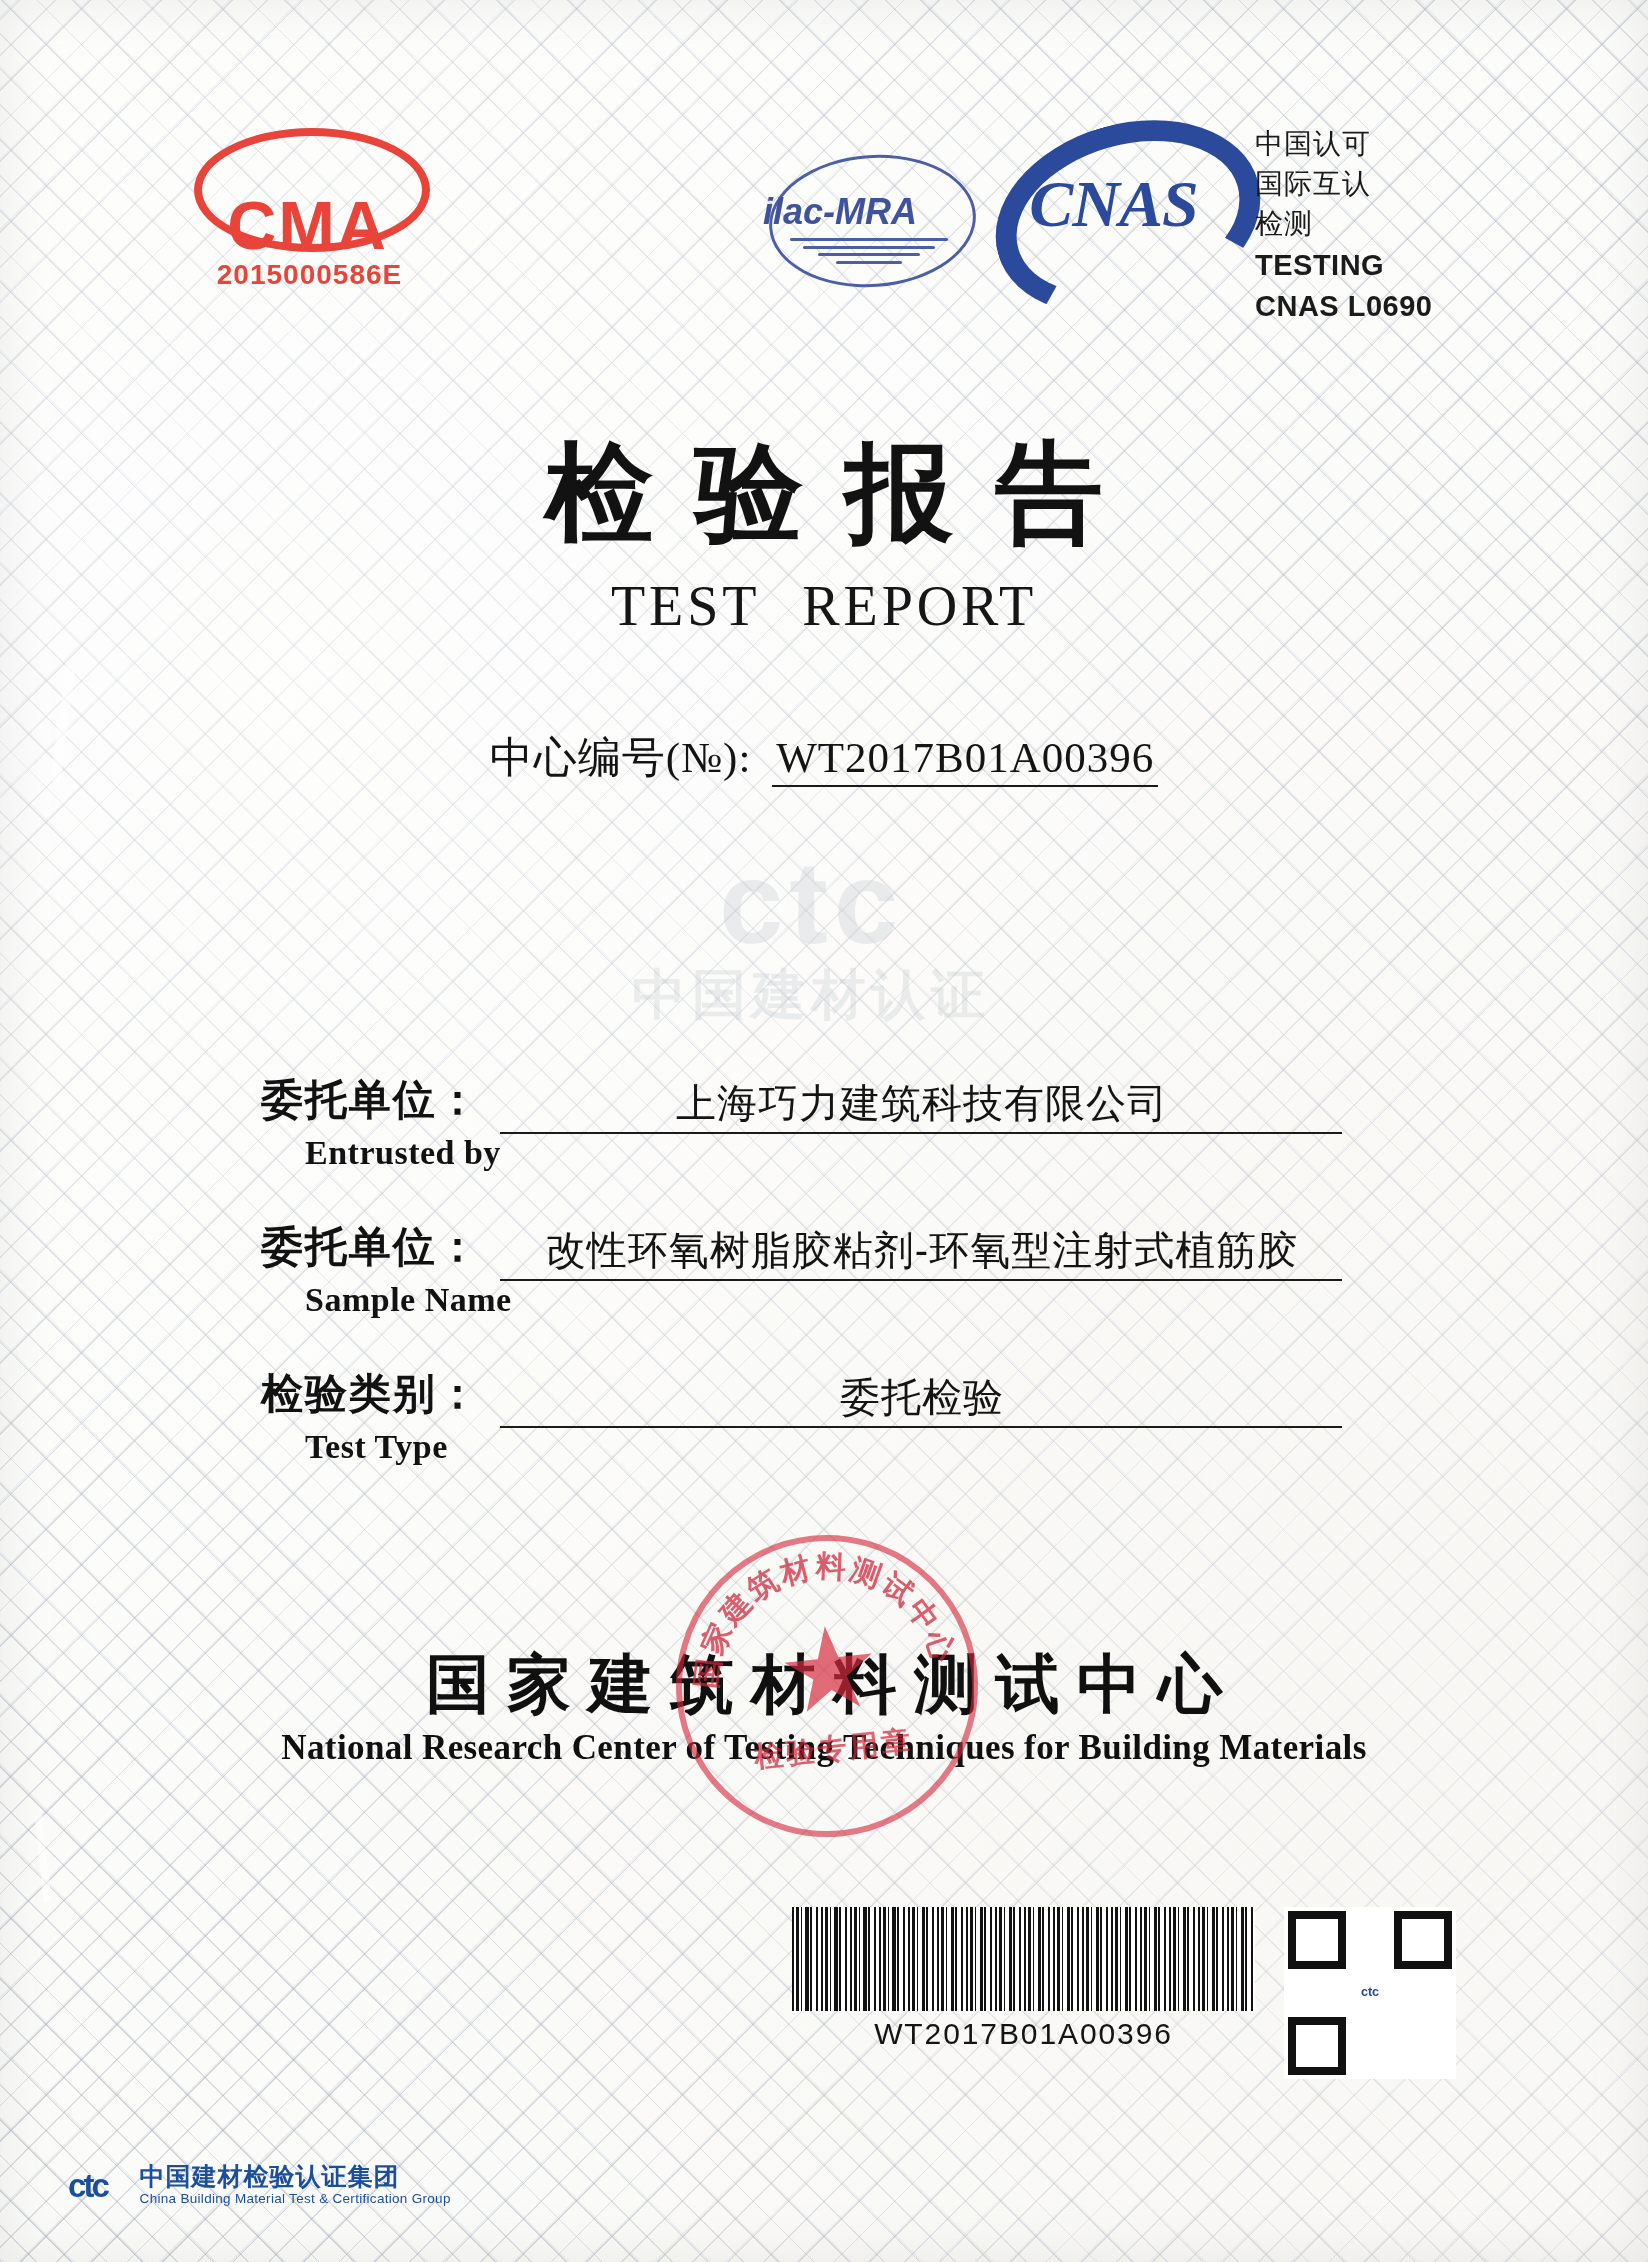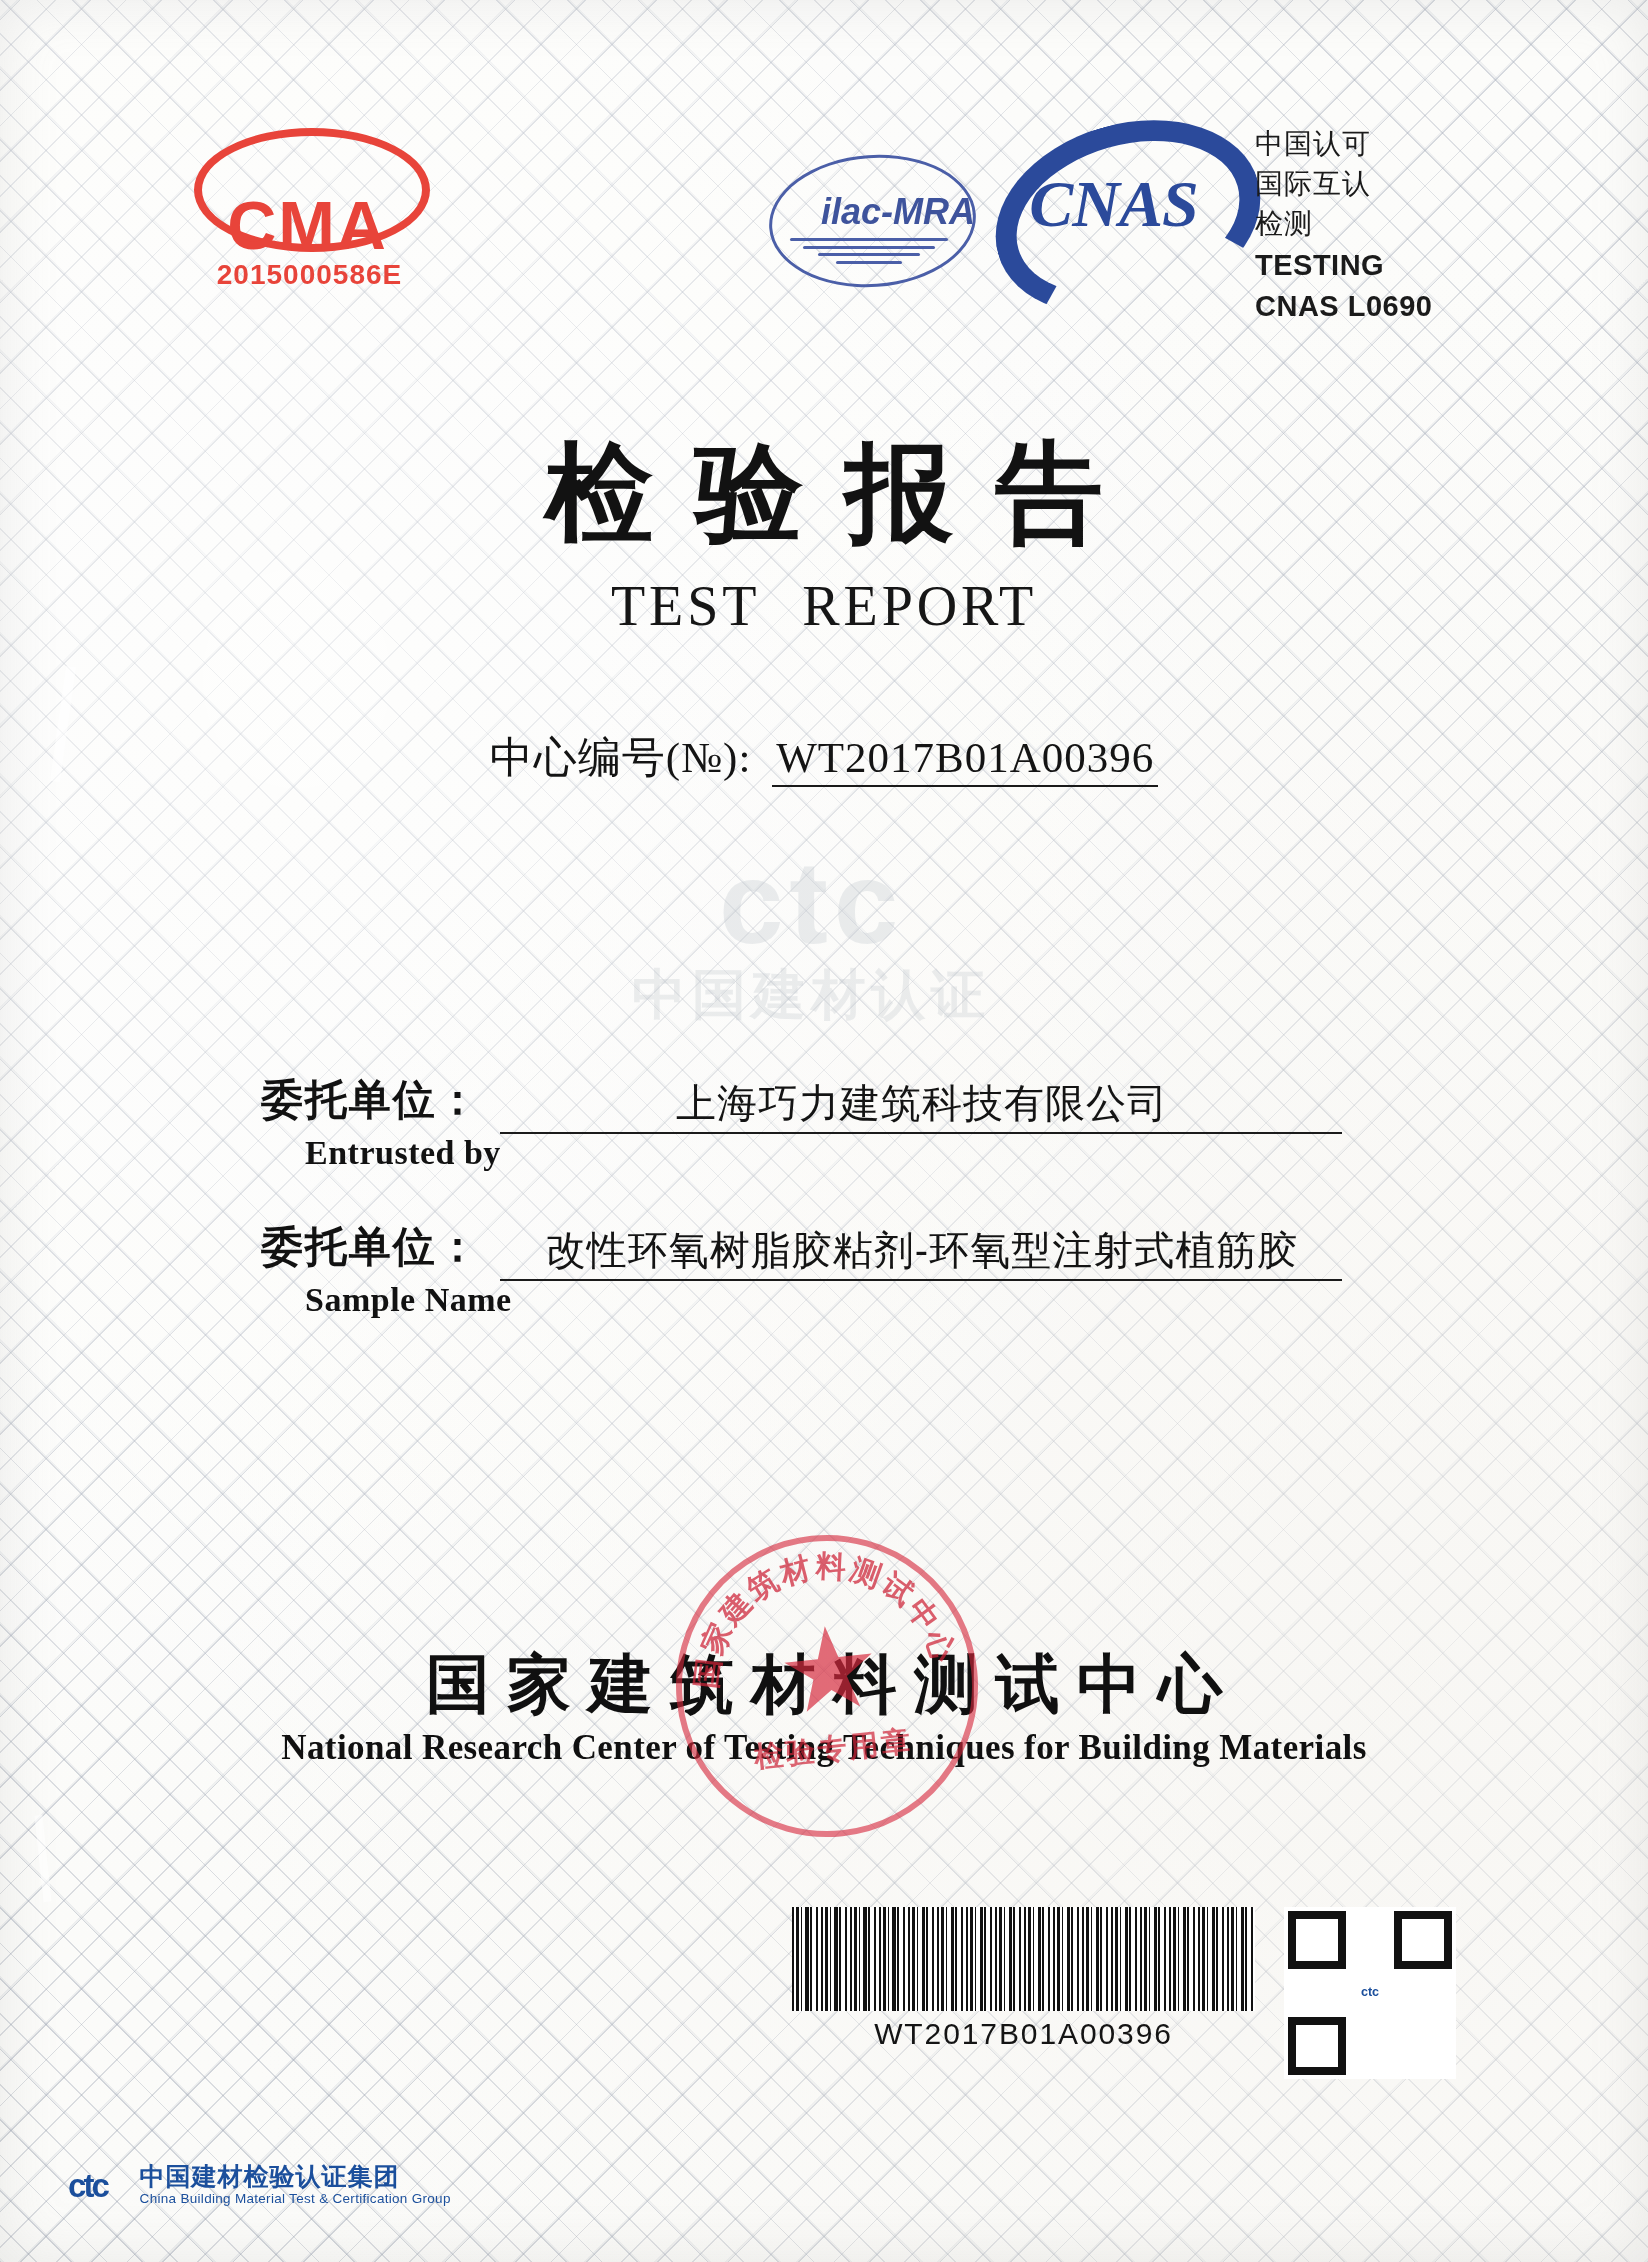--- a/index.html
+++ b/index.html
@@ -105,21 +105,21 @@
     left: 5.8px; top: 9.7px;
     width: 201px; height: 126px;
     border: 3.9px solid #4b5fa8;
     border-radius: 50%;
     transform: rotate(-4deg);
   }
   .ilac-word {
     position: absolute;
     left: 0; top: 46px;
     width: 212px;
-    text-align: right;
+    text-align: left;
     font-family: "Liberation Sans", sans-serif;
     font-weight: bold;
     font-style: italic;
     font-size: 36px;
     color: #3e539c;
   }
   .ilac-lines {
     position: absolute;
     left: 27px;
     top: 93px;
@@ -539,20 +539,26 @@
       <div class="field-rule"></div>
     </div>
 
     <div class="field-row">
       <div class="field-label-cn">委托单位：</div>
       <div class="field-label-en">Sample Name</div>
       <div class="field-value">改性环氧树脂胶粘剂-环氧型注射式植筋胶</div>
       <div class="field-rule"></div>
     </div>
 
+    <div class="field-row">
+      <div class="field-label-cn">检验类别：</div>
+      <div class="field-label-en">Test Type</div>
+      <div class="field-value">委托检验</div>
+      <div class="field-rule"></div>
+    </div>
 
   </div>
 
   <div class="center-cn">国家建筑材料测试中心</div>
   <div class="center-en">National Research Center of Testing Techniques for Building Materials</div>
 
   <div class="seal">
     <svg class="seal-arc-text" viewBox="0 0 300 300">
       <defs>
         <path id="arcpath" d="M 38,172 A 114,114 0 1 1 262,172" fill="none"></path>

